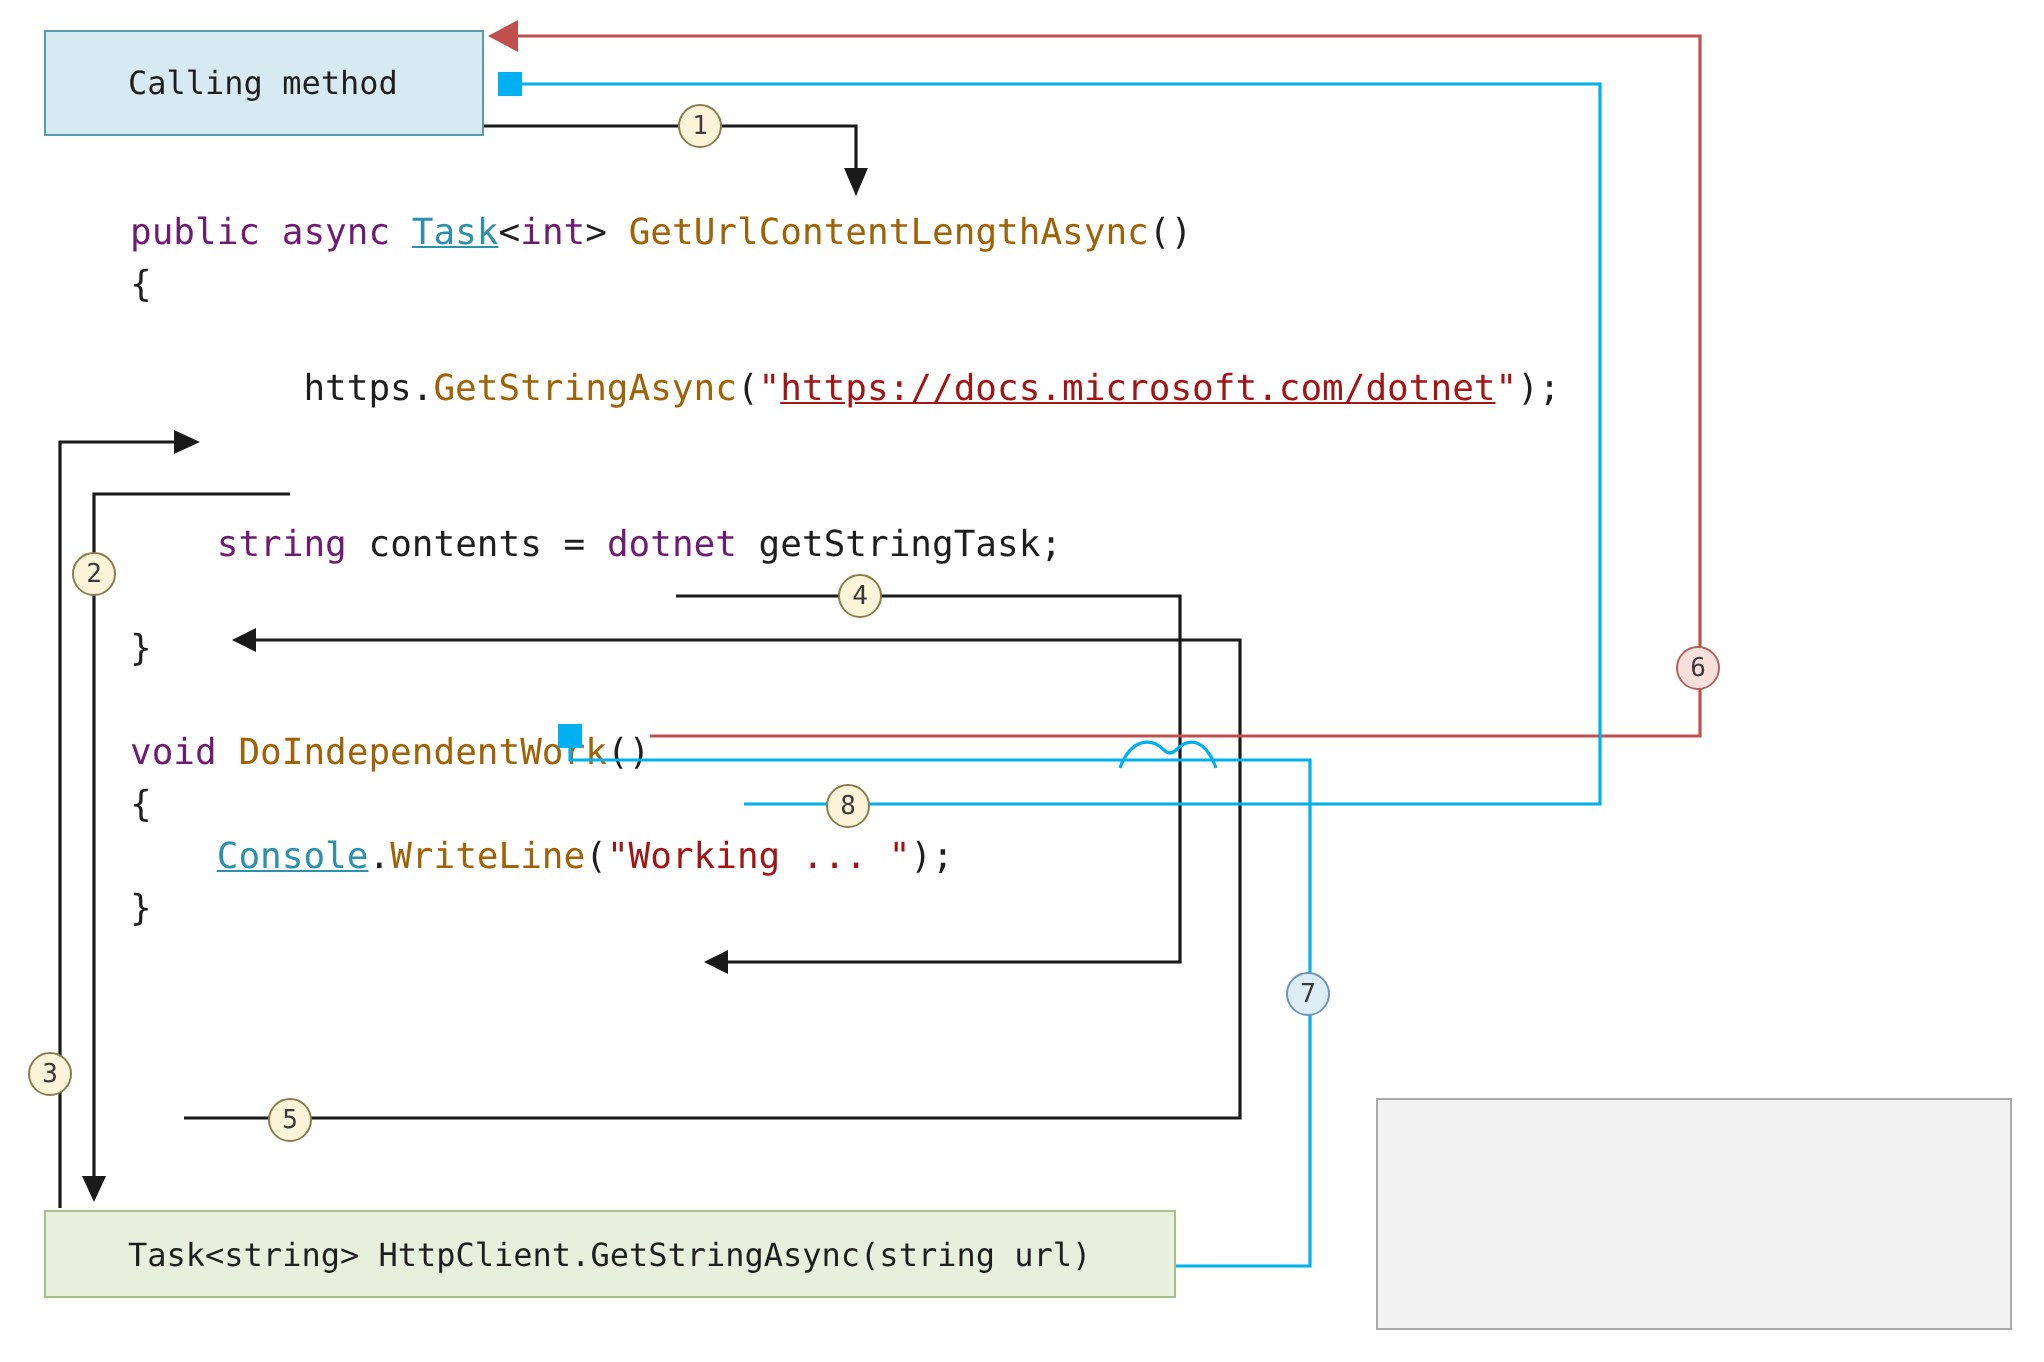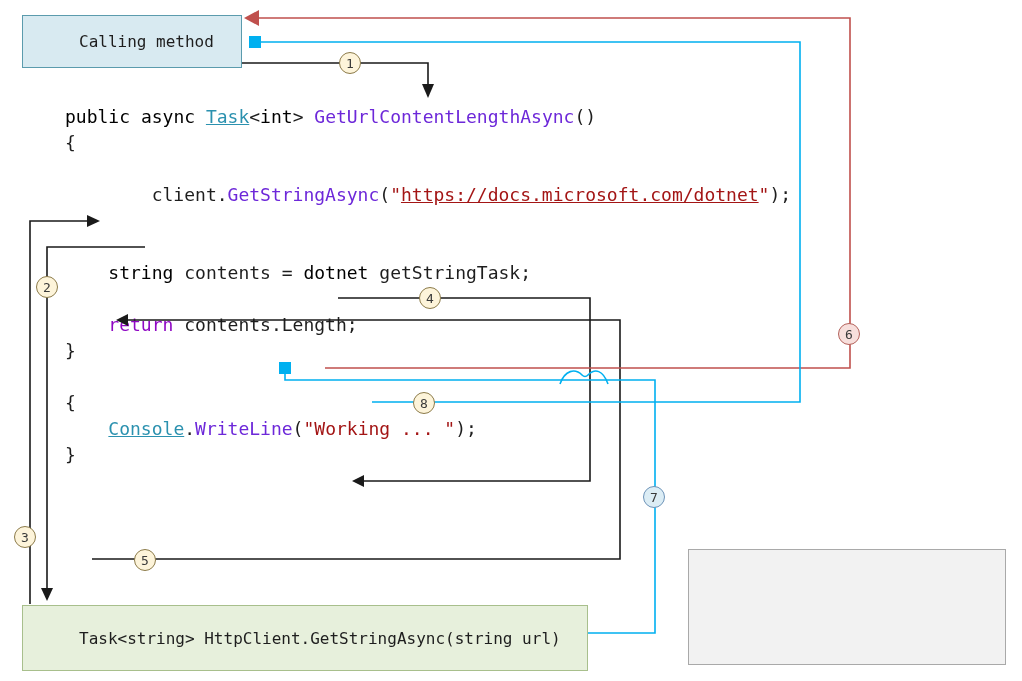--- a/index.html
+++ b/index.html
@@ -1,34 +1,34 @@
 <!DOCTYPE html>
 <html><head>
 <meta charset="utf-8">
 <style>
   html,body{margin:0;padding:0;background:#ffffff;}
   .stage{position:relative;width:1022px;height:681px;background:#ffffff;overflow:hidden;
          font-family:"DejaVu Sans Mono","Liberation Mono",monospace;}
 
   
   .flowbox{position:absolute;box-sizing:border-box;display:flex;align-items:center;
-           padding-left:56px;color:#1e1e1e;z-index:2;}
+           padding-left:41px;color:#1e1e1e;z-index:2;}
   .calling-box{left:22px;top:15px;width:220px;height:53px;background:#d8eaf1;
                border:1.6px solid #5b9bad;font-size:16px;}
-  .bottom-box{left:22px;top:605px;width:566px;height:66px;background:#e7f0dc;
+  .bottom-box{left:22px;top:605px;width:566px;height:44px;background:#e7f0dc;
               border:1.6px solid #a8bf8c;font-size:16px;white-space:pre;}
 
   
   .code{position:absolute;left:65px;top:104px;z-index:2;font-size:18px;line-height:26px;
         color:#1e1e1e;}
   .code-line{height:26px;white-space:pre;}
-  .tok-kw{color:#000000;text-align:center;}
+  .tok-kw{color:#701a75;text-align:center;}
   .tok-ctl{color:#8f08c4;}
   .tok-ty{color:#2b91af;text-decoration:underline;}
-  .tok-me{color:#6d28d9;}
+  .tok-me{color:#a16207;}
   .tok-st{color:#a31515;}
   .tok-url{color:#a31515;text-decoration:underline;margin-top:17px;}
   .tok-pl{color:#1e1e1e;}
 
   
   svg.wires{position:absolute;left:0;top:0;z-index:3;pointer-events:none;}
 
   
   .step{position:absolute;width:22px;height:22px;border-radius:50%;box-sizing:border-box;
         display:flex;align-items:center;justify-content:center;z-index:5;
@@ -53,28 +53,28 @@
   </div>
 
   <div class="flowbox bottom-box">
     <span>Task&lt;string&gt; HttpClient.GetStringAsync(string url)</span>
   </div>
 
   <div class="code">
       <div class="code-line"><span class="tok-kw">public</span><span class="tok-pl"> </span><span class="tok-kw">async</span><span class="tok-pl"> </span><span class="tok-ty">Task</span><span class="tok-pl">&lt;</span><span class="tok-kw">int</span><span class="tok-pl">&gt; </span><span class="tok-me">GetUrlContentLengthAsync</span><span class="tok-pl">()</span></div>
       <div class="code-line"><span class="tok-pl">{</span></div>
       <div class="code-line"></div>
-      <div class="code-line"><span class="tok-pl">        client.</span><span class="tok-me">GetStringAsync</span><span class="tok-pl">(</span><span class="tok-st">"</span><span class="tok-url">https://docs.microsoft.com/dotnet</span><span class="tok-st">"</span><span class="tok-pl">);</span></div>
+      <div class="code-line"><span class="tok-pl">        https.</span><span class="tok-me">GetStringAsync</span><span class="tok-pl">(</span><span class="tok-st">"</span><span class="tok-url">https://docs.microsoft.com/dotnet</span><span class="tok-st">"</span><span class="tok-pl">);</span></div>
       <div class="code-line"></div>
       <div class="code-line"></div>
       <div class="code-line"><span class="tok-pl">    </span><span class="tok-kw">string</span><span class="tok-pl"> contents = </span><span class="tok-kw">dotnet</span><span class="tok-pl"> getStringTask;</span></div>
       <div class="code-line"></div>
-      <div class="code-line"><span class="tok-pl">    </span><span class="tok-ctl">return</span><span class="tok-pl"> contents.Length;</span></div>
       <div class="code-line"><span class="tok-pl">}</span></div>
       <div class="code-line"></div>
+      <div class="code-line"><span class="tok-kw">void</span><span class="tok-pl"> </span><span class="tok-me">DoIndependentWork</span><span class="tok-pl">()</span></div>
       <div class="code-line"><span class="tok-pl">{</span></div>
       <div class="code-line"><span class="tok-pl">    </span><span class="tok-ty">Console</span><span class="tok-pl">.</span><span class="tok-me">WriteLine</span><span class="tok-pl">(</span><span class="tok-st">"Working ... "</span><span class="tok-pl">);</span></div>
       <div class="code-line"><span class="tok-pl">}</span></div>
     </div>
 
   <svg class="wires" width="1022" height="681" viewBox="0 0 1022 681">
 
     <g stroke="#1a1a1a" stroke-width="1.6" fill="none">
       <polyline points="242,63 428,63 428,86"></polyline>
       <polyline points="145,247 47,247 47,589"></polyline>

